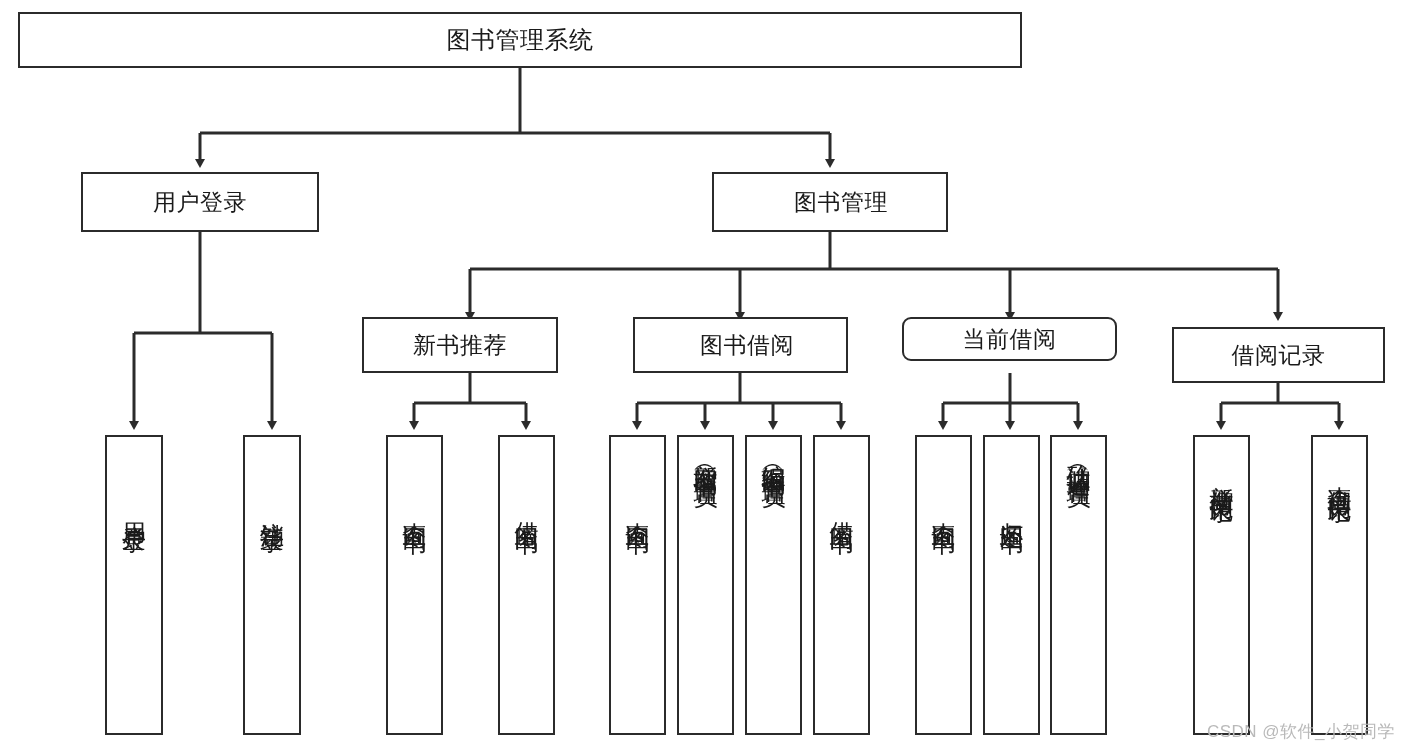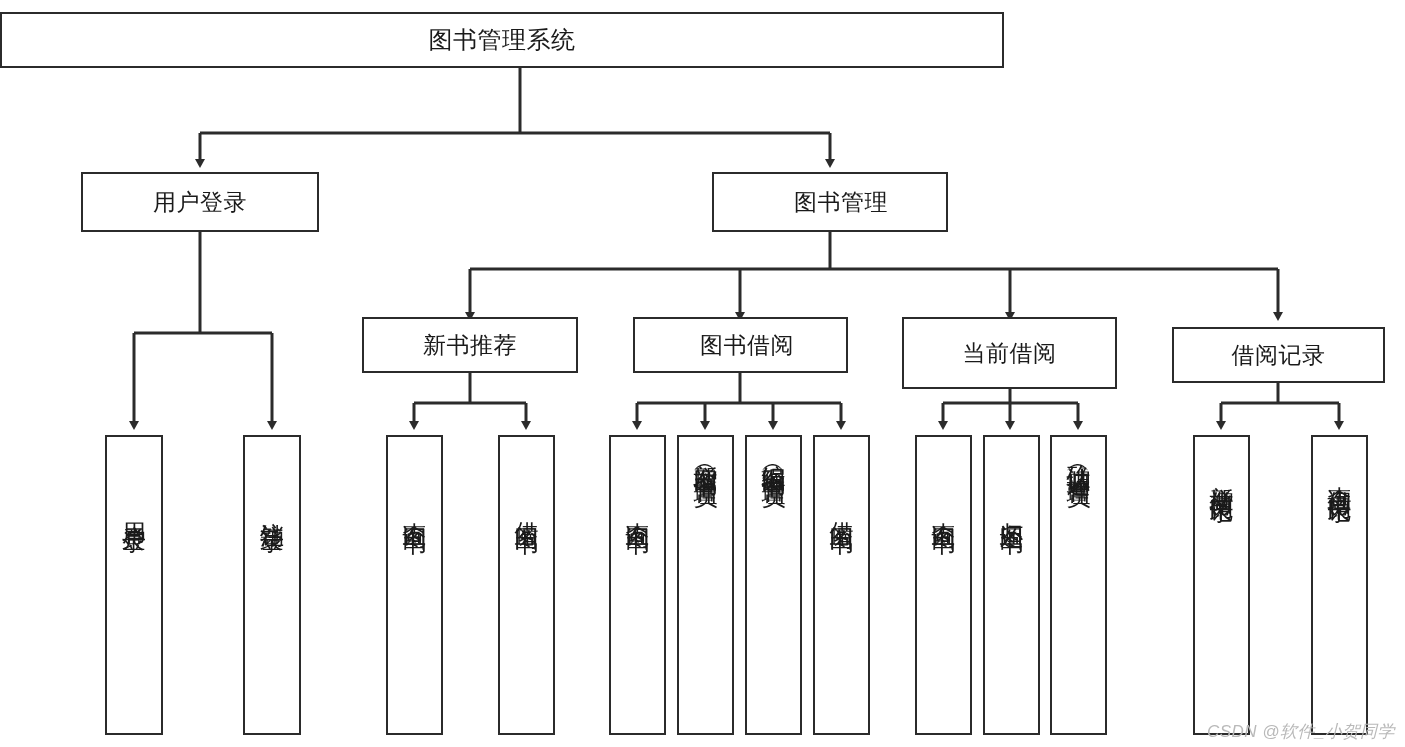--- a/index.html
+++ b/index.html
@@ -63,21 +63,20 @@
   }
   .watermark {
     position: absolute;
     right: 10px;
     bottom: 4px;
     font-size: 17px;
     color: #b9b9b9;
     letter-spacing: 0.5px;
     z-index: 3;
     white-space: nowrap;
-    font-style: italic;
   }
 </style>
 </head>
 <body>
 
 <div id="diagram-root">
 
   <svg id="diagram-svg" viewBox="0 0 1405 747" xmlns="http://www.w3.org/2000/svg">
     <defs>
       <marker id="arrow" markerWidth="9" markerHeight="10" refX="1" refY="5" orient="auto" markerUnits="userSpaceOnUse">
@@ -121,41 +120,41 @@
       <path d="M1010,403 L1010,422" marker-end="url(#arrow)"></path>
       <path d="M1078,403 L1078,422" marker-end="url(#arrow)"></path>
 
       <path d="M1278,373 L1278,403"></path>
       <path d="M1221,403 L1339,403"></path>
       <path d="M1221,403 L1221,422" marker-end="url(#arrow)"></path>
       <path d="M1339,403 L1339,422" marker-end="url(#arrow)"></path>
     </g>
   </svg>
 
-  <div class="node horizontal root" style="left:0; top:12px; width:1004px; height:56px;">
+  <div class="node horizontal root" style="left:18px; top:12px; width:1004px; height:56px;">
     <span class="node-label">图书管理系统</span>
   </div>
 
   <div class="node horizontal" style="left:81px; top:172px; width:238px; height:60px;">
     <span class="node-label">用户登录</span>
   </div>
 
   <div class="node horizontal" style="left:712px; top:172px; width:236px; height:60px;padding-left:22px;">
     <span class="node-label">图书管理</span>
   </div>
 
-  <div class="node horizontal" style="left:362px; top:317px; width:216px; height:56px;">
+  <div class="node horizontal" style="left:362px; top:317px; width:196px; height:56px;">
     <span class="node-label">新书推荐</span>
   </div>
 
   <div class="node horizontal" style="left:633px; top:317px; width:215px; height:56px;padding-left:13px;">
     <span class="node-label">图书借阅</span>
   </div>
 
-  <div class="node horizontal" style="left:902px; top:317px; width:215px; height:72px;">
+  <div class="node horizontal" style="left:902px; top:317px; width:215px; height:44px;border-radius:9px;">
     <span class="node-label">当前借阅</span>
   </div>
 
   <div class="node horizontal" style="left:1172px; top:327px; width:213px; height:56px;">
     <span class="node-label">借阅记录</span>
   </div>
 
   <div class="node vertical" style="left:105px; top:435px; width:58px; height:300px; padding-top:66px;">
     <span class="node-label">用户登录</span>
   </div>

